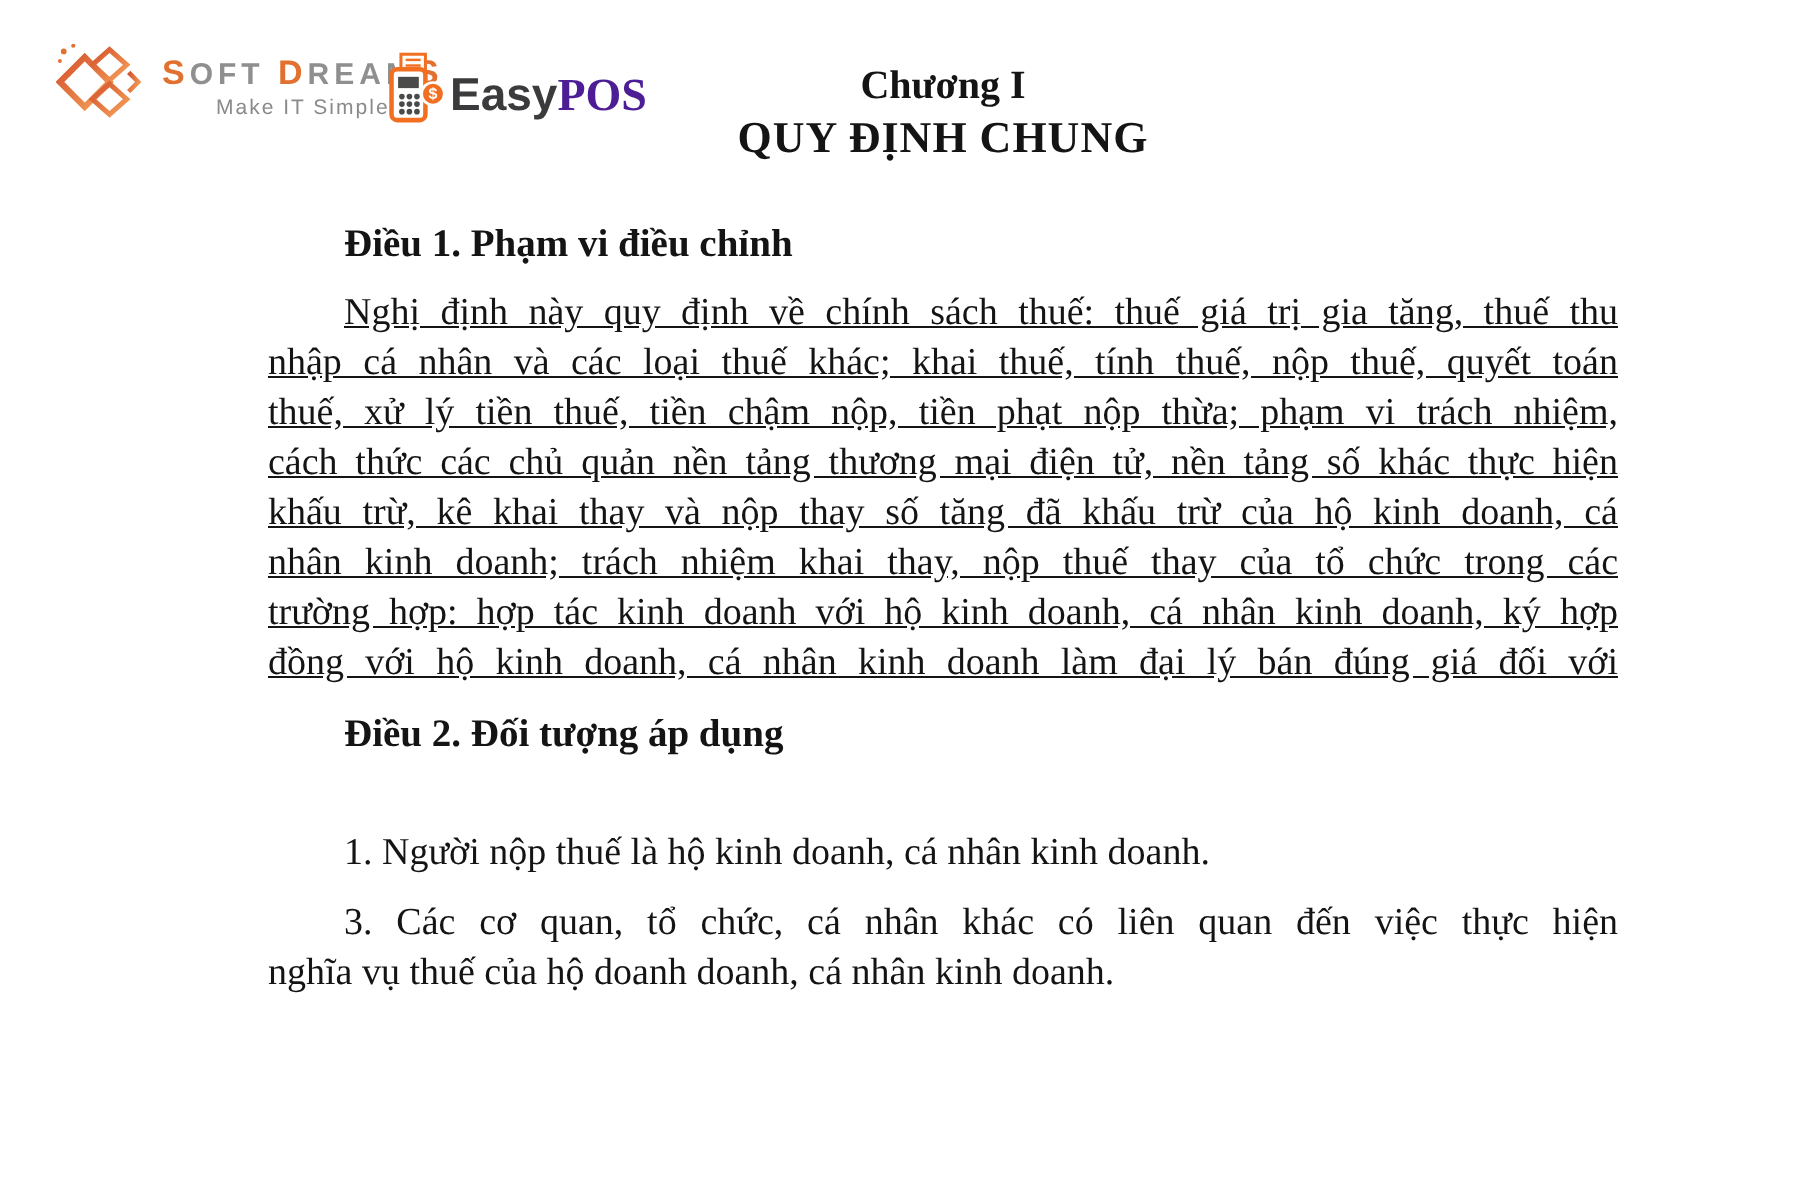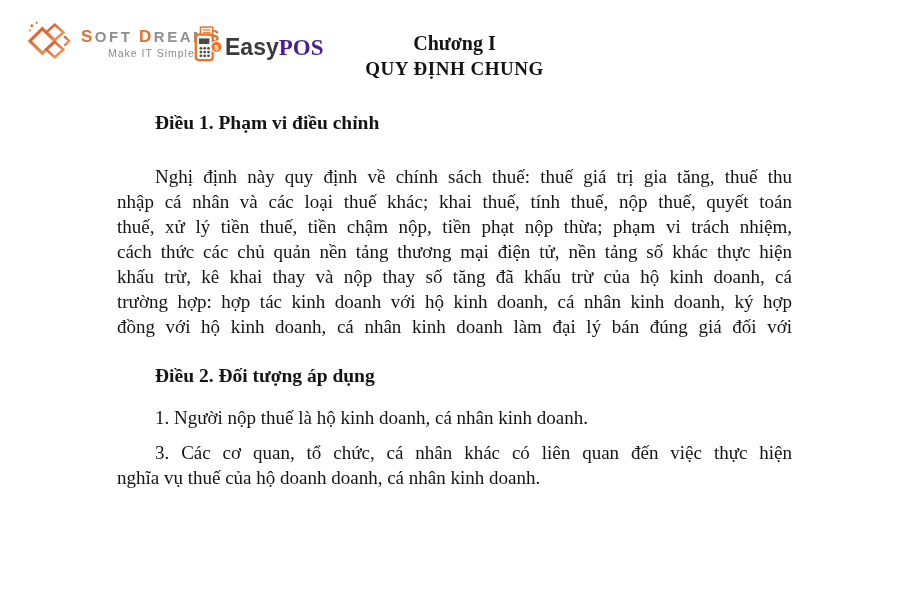--- a/index.html
+++ b/index.html
@@ -24,32 +24,32 @@
   }
   .ep-logo{position:absolute;left:192px;top:26px;display:flex;align-items:center;gap:1px;}
   .ep-name{
     font-family:"Liberation Sans","DejaVu Sans",sans-serif;
     font-size:23px;font-weight:bold;line-height:36px;
   }
   .ep-name .easy{color:#3b3b3d;}
   .ep-name .pos{color:#4c1d95;font-family:Liberation Serif, serif;}
 
   
-  .doc{position:absolute;left:117px;top:30px;width:675px;}
+  .doc{position:absolute;left:134px;top:30px;width:675px;}
   .chapter-title{text-align:center;font-weight:bold;font-size:20px;line-height:26px;}
-  .chapter-subtitle{text-align:center;font-weight:bold;font-size:19px;line-height:26px;letter-spacing:0.5px;}
+  .chapter-subtitle{text-align:center;font-weight:bold;font-size:22px;line-height:26px;letter-spacing:0.5px;}
   .art-heading{font-weight:bold;font-size:19.5px;line-height:26px;padding-left:38px;}
   .art1-heading{margin-top:28px;}
-  .para{margin-top:28px;}
+  .para{margin-top:8px;text-decoration:underline;}
   .line{font-size:19px;line-height:25px;height:25px;overflow:hidden;
         text-align:justify;text-align-last:justify;}
   .line.first{text-indent:38px;}
   .line.flush{text-align-last:left;}
-  .art2-heading{margin-top:24px;}
-  .items{margin-top:16px;}
+  .art2-heading{margin-top:11px;}
+  .items{margin-top:33px;}
   .item{margin-bottom:10px;}
 </style>
 </head>
 <body>
 
 <div class="sd-logo">
   <span>
     <svg width="44" height="42" viewBox="0 0 46 44">
       <defs>
         <linearGradient id="sdg" x1="0" y1="0" x2="1" y2="1">
@@ -107,20 +107,21 @@
   <div class="chapter-subtitle">QUY ĐỊNH CHUNG</div>
 
   <div class="art-heading art1-heading">Điều 1. Phạm vi điều chỉnh</div>
 
   <div class="para">
     <div class="line first">Nghị định này quy định về chính sách thuế: thuế giá trị gia tăng, thuế thu</div>
     <div class="line">nhập cá nhân và các loại thuế khác; khai thuế, tính thuế, nộp thuế, quyết toán</div>
     <div class="line">thuế, xử lý tiền thuế, tiền chậm nộp, tiền phạt nộp thừa; phạm vi trách nhiệm,</div>
     <div class="line">cách thức các chủ quản nền tảng thương mại điện tử, nền tảng số khác thực hiện</div>
     <div class="line">khấu trừ, kê khai thay và nộp thay số tăng đã khấu trừ của hộ kinh doanh, cá</div>
+    <div class="line">nhân kinh doanh; trách nhiệm khai thay, nộp thuế thay của tổ chức trong các</div>
     <div class="line">trường hợp: hợp tác kinh doanh với hộ kinh doanh, cá nhân kinh doanh, ký hợp</div>
     <div class="line">đồng với hộ kinh doanh, cá nhân kinh doanh làm đại lý bán đúng giá đối với</div>
   </div>
 
   <div class="art-heading art2-heading">Điều 2. Đối tượng áp dụng</div>
 
   <div class="items">
     <div class="item">
       <div class="line first flush">1. Người nộp thuế là hộ kinh doanh, cá nhân kinh doanh.</div>
     </div>

